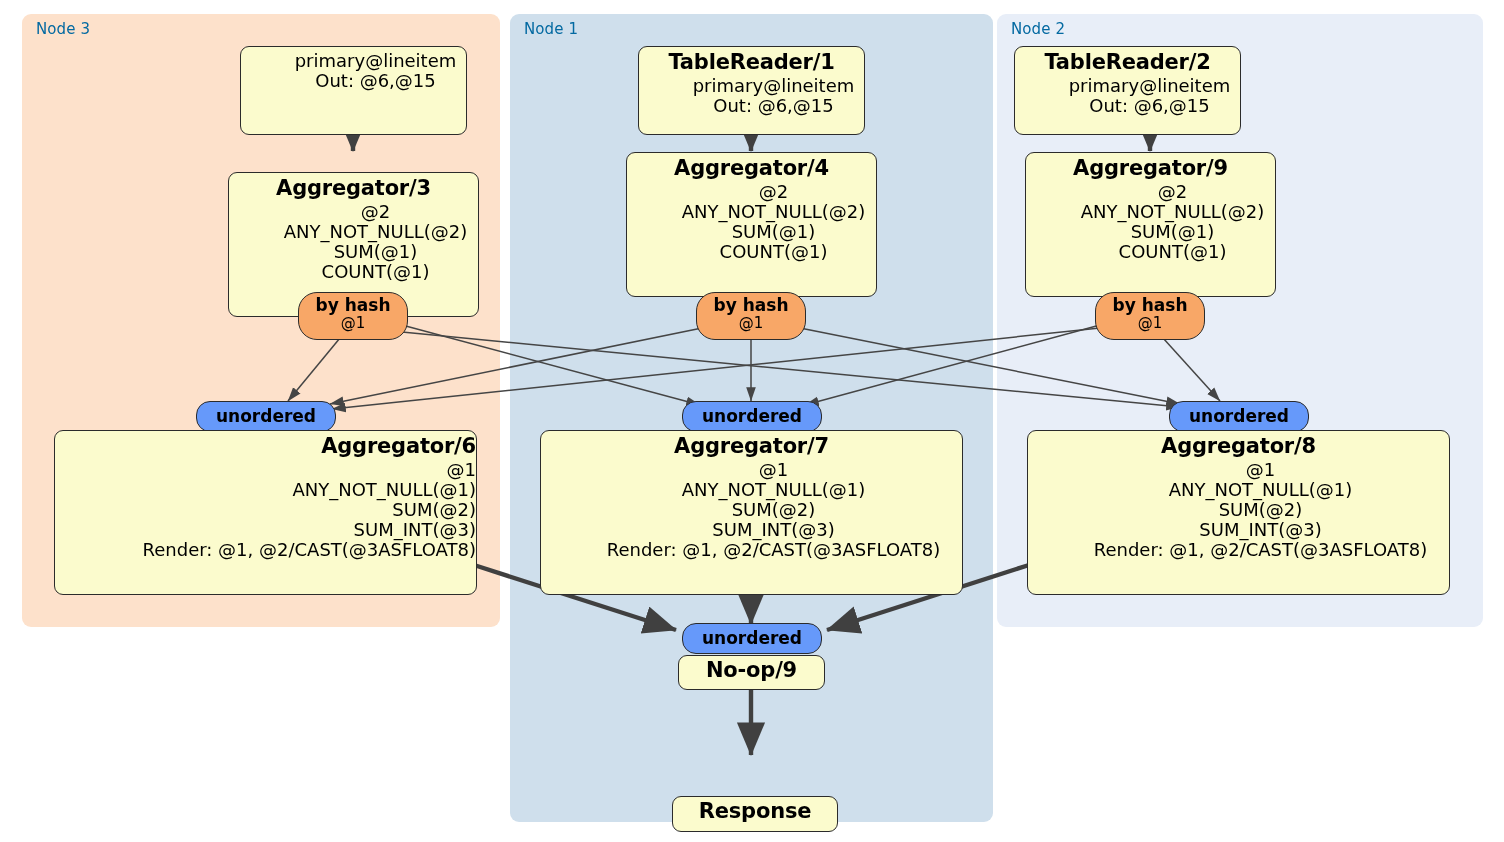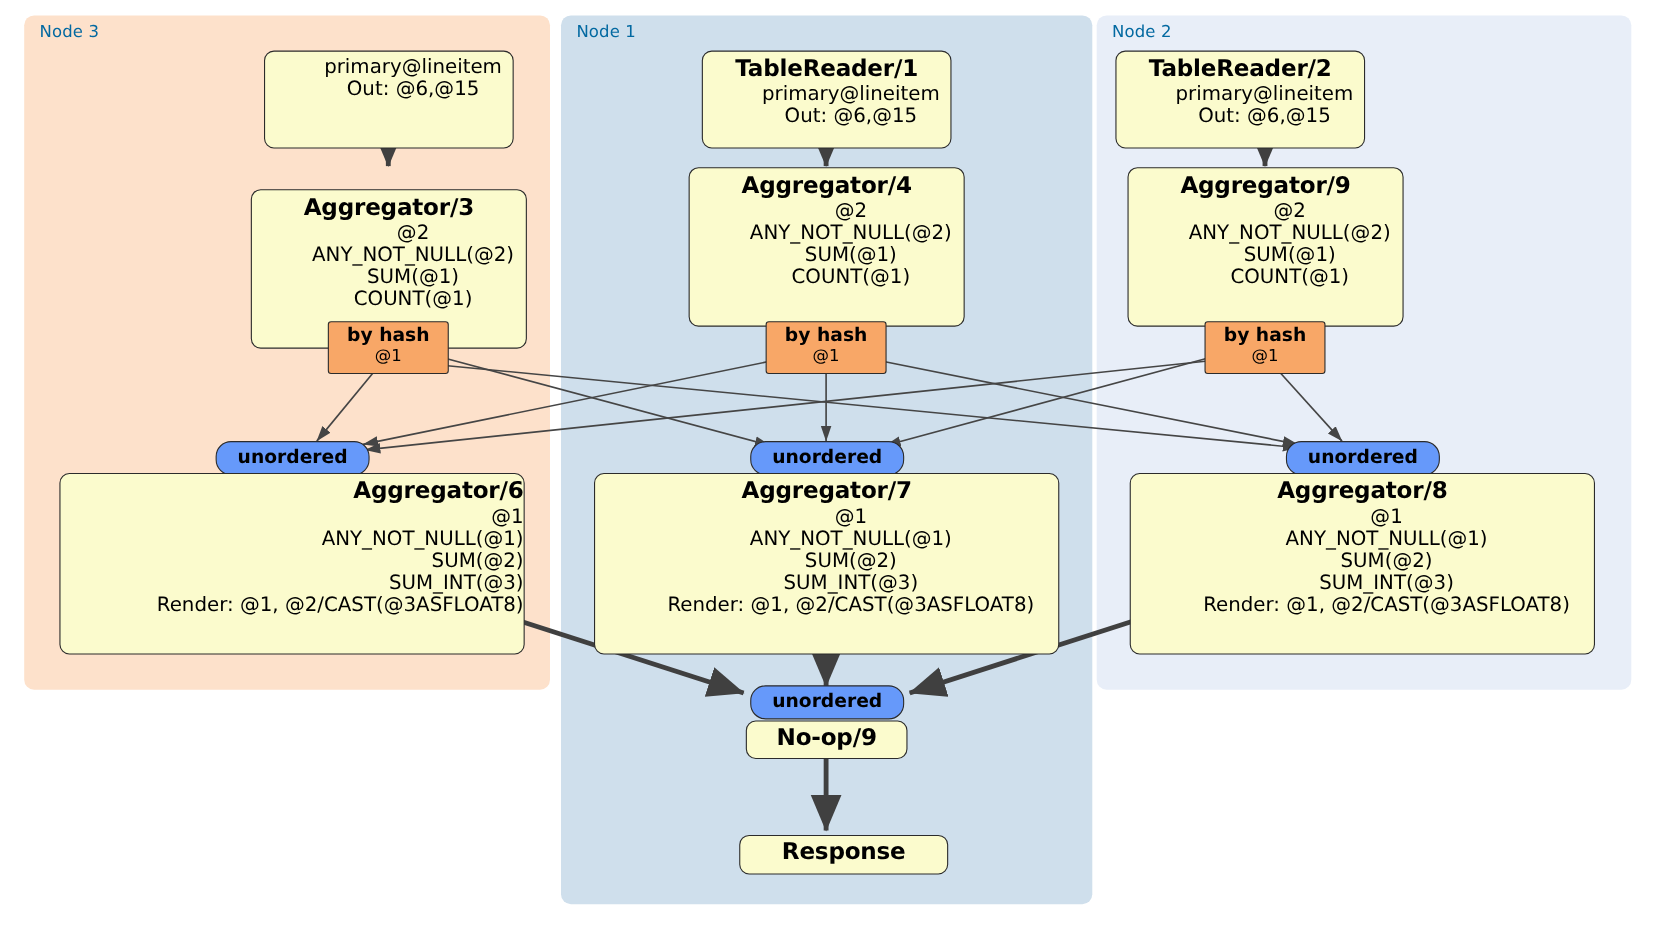--- a/index.html
+++ b/index.html
@@ -73,21 +73,21 @@
     position: absolute;
     box-sizing: border-box;
     border: 1.6px solid #2b2b2b;
     border-radius: 13px;
     text-align: center;
     color: #000000;
     line-height: 1.1;
   }
   .pill.hash {
     background: #f8a767;
-    border-radius: 3px;
+    border-radius: 19px;
     padding-top: 3px;
   }
   .pill.hash .ttl {
     font-size: 17px;
     font-weight: bold;
     display: block;
   }
   .pill.hash .ln {
     font-size: 15px;
     display: block;
@@ -222,21 +222,21 @@
   </div>
 
   <div class="pill sync" style="left:682px; top:623px; width:140px; height:31px;">
     <span class="ttl">unordered</span>
   </div>
 
   <div class="box small" style="left:678px; top:655px; width:147px; height:35px; padding-top:3px;">
     <span class="ttl">No-op/9</span>
   </div>
 
-  <div class="box small" style="left:672px; top:759px; width:190px; height:36px; padding-top:3px;">
+  <div class="box small" style="left:672px; top:796px; width:166px; height:36px; padding-top:3px;">
     <span class="ttl">Response</span>
   </div>
 
   <div class="box" style="left:1014px; top:46px; width:227px; height:89px;">
     <span class="ttl">TableReader/2</span>
     <span class="ln">primary@lineitem</span>
     <span class="ln">Out: @6,@15</span>
   </div>
 
   <div class="box" style="left:1025px; top:152px; width:251px; height:145px;">

